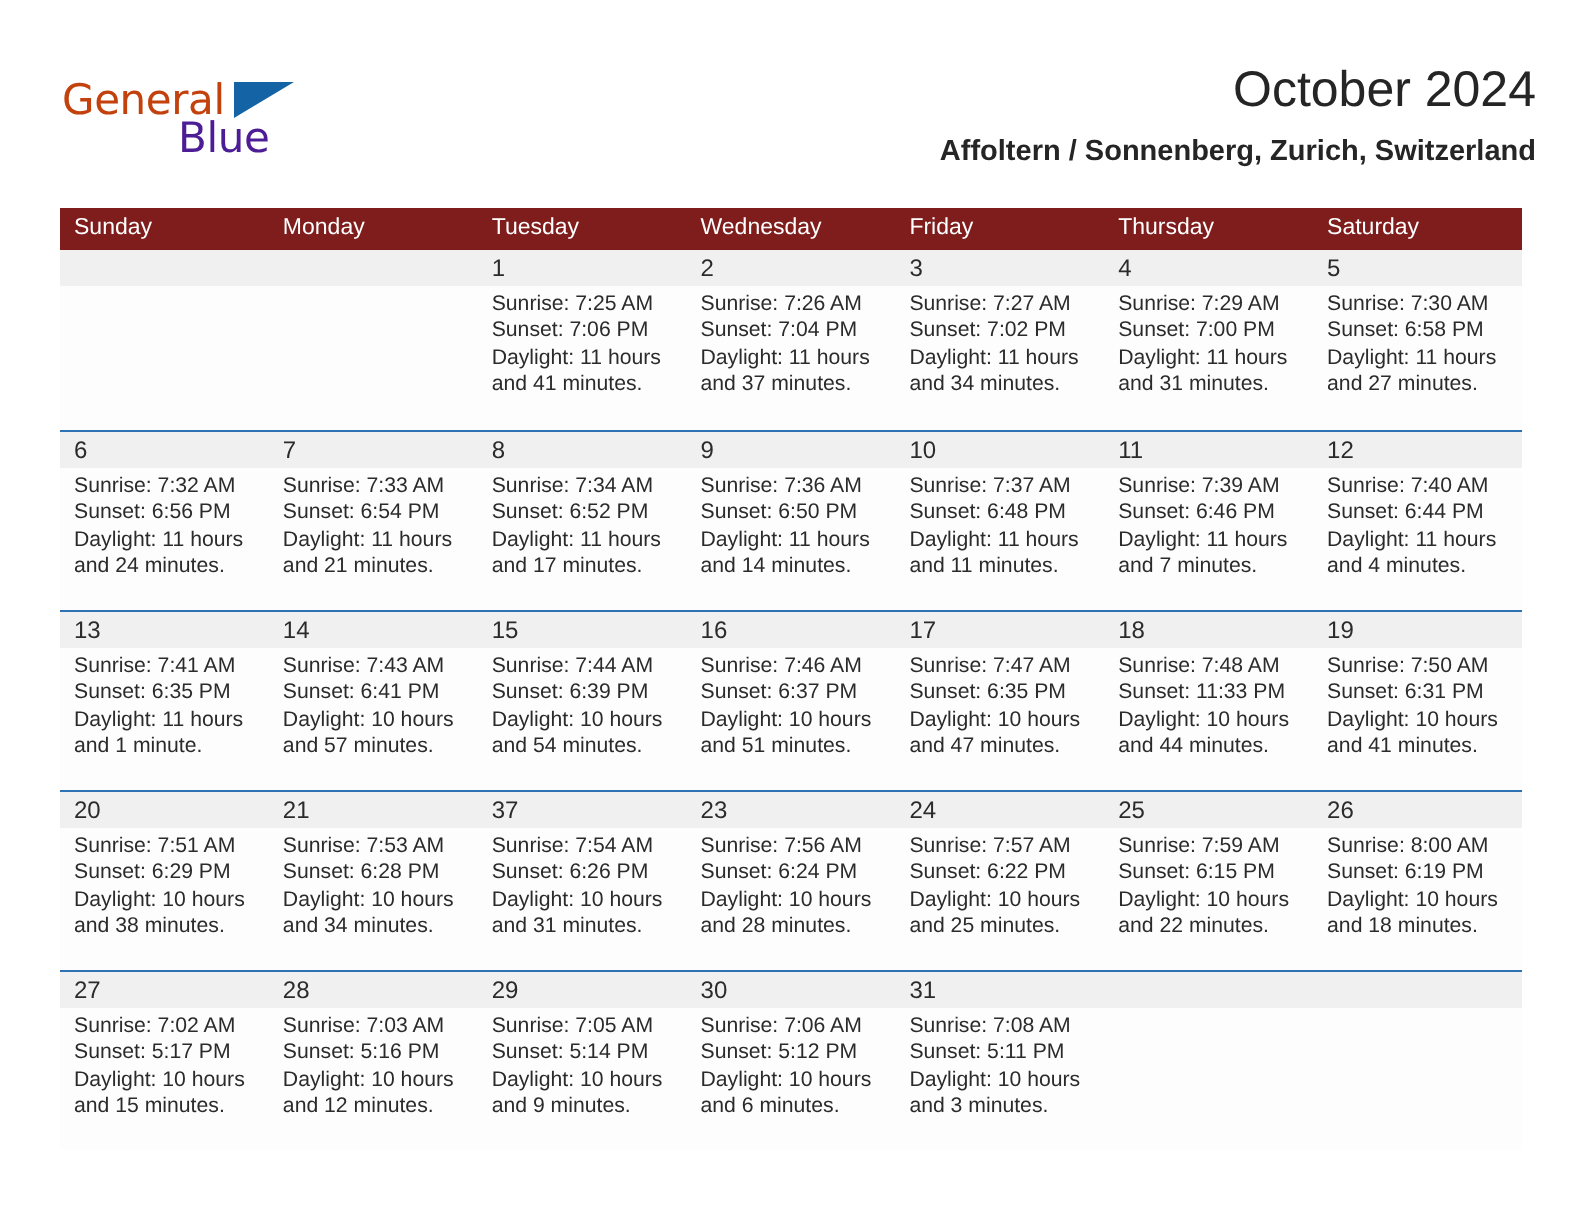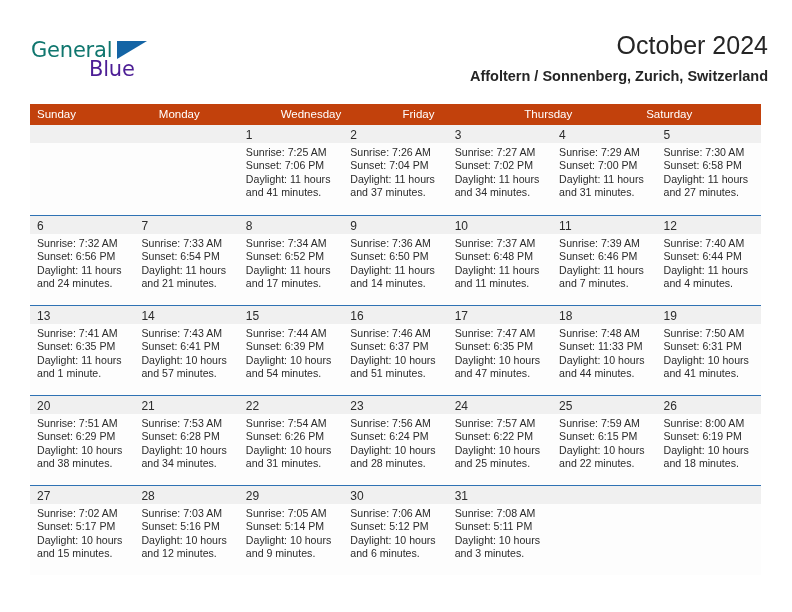--- a/index.html
+++ b/index.html
@@ -37,21 +37,21 @@
     top: 38px;
     width: 120px;
     height: 46px;
   }
   .logo-general {
     position: absolute;
     left: 0;
     top: 0;
     font-size: 21px;
     letter-spacing: -0.2px;
-    color: #0f766e;
+    color: #c2410c;
     font-family: "DejaVu Sans", sans-serif;
     line-height: 25px;
   }
   .logo-blue {
     position: absolute;
     left: 58px;
     top: 19px;
     font-size: 21px;
     letter-spacing: -0.2px;
     color: #4c1d95;
@@ -94,21 +94,21 @@
   .calendar {
     position: absolute;
     left: 30px;
     top: 104px;
     width: 731px;
   }
 
   .weekday-row {
     display: flex;
     width: 100%;
-    background: #c2410c;
+    background: #7f1d1d;
     height: 21px;
   }
   .weekday-cell {
     flex: 1 1 0;
     color: #ffffff;
     font-size: 11.5px;
     line-height: 21px;
     padding-left: 7px;
     box-sizing: border-box;
     overflow: hidden;
@@ -173,20 +173,21 @@
       <div class="cal-title">October 2024</div>
       <div class="cal-subtitle">Affoltern / Sonnenberg, Zurich, Switzerland</div>
     </div>
 
   </div>
 
   <div class="calendar">
     <div class="weekday-row" id="weekday-row">
         <div class="weekday-cell">Sunday</div>
         <div class="weekday-cell">Monday</div>
+        <div class="weekday-cell">Tuesday</div>
         <div class="weekday-cell">Wednesday</div>
         <div class="weekday-cell">Friday</div>
         <div class="weekday-cell">Thursday</div>
         <div class="weekday-cell">Saturday</div>
       </div>
     <div id="weeks-container">
         <div class="week-row first">
           <div class="day-cell">
             <div class="day-num-band"><span class="day-num"></span></div>
             <div class="day-details"></div>
@@ -384,21 +385,21 @@
           <div class="day-cell">
             <div class="day-num-band"><span class="day-num">21</span></div>
             <div class="day-details">
               <div class="detail-line">Sunrise: 7:53 AM</div>
               <div class="detail-line">Sunset: 6:28 PM</div>
               <div class="detail-line">Daylight: 10 hours</div>
               <div class="detail-line">and 34 minutes.</div>
             </div>
           </div>
           <div class="day-cell">
-            <div class="day-num-band"><span class="day-num">22</span></div>
+            <div class="day-num-band"><span class="day-num">37</span></div>
             <div class="day-details">
               <div class="detail-line">Sunrise: 7:54 AM</div>
               <div class="detail-line">Sunset: 6:26 PM</div>
               <div class="detail-line">Daylight: 10 hours</div>
               <div class="detail-line">and 31 minutes.</div>
             </div>
           </div>
           <div class="day-cell">
             <div class="day-num-band"><span class="day-num">23</span></div>
             <div class="day-details">

